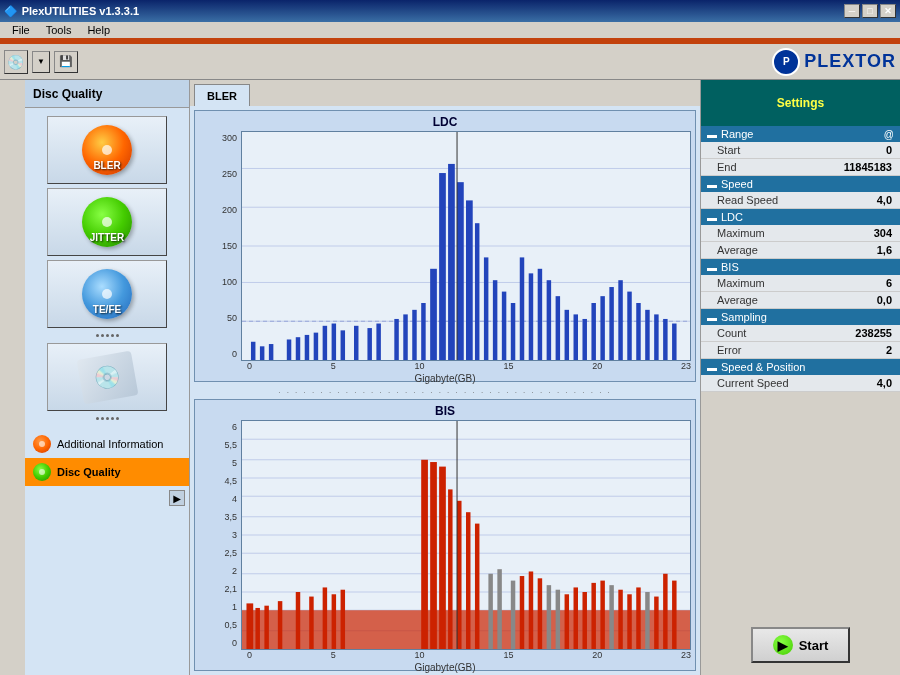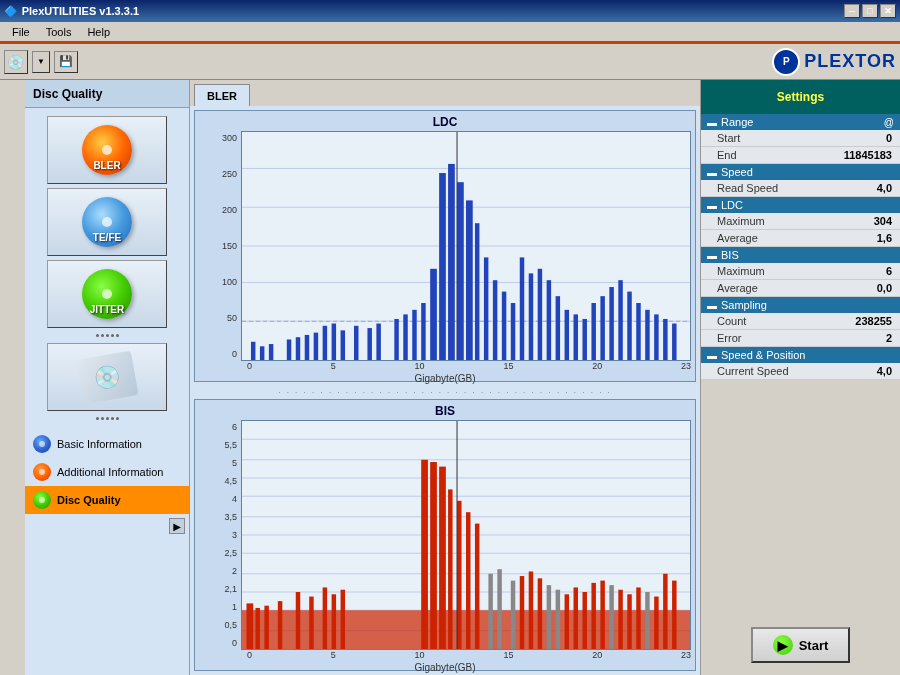--- a/index.html
+++ b/index.html
@@ -5,21 +5,21 @@
     * { box-sizing: border-box; margin: 0; padding: 0; }
     body { font-family: 'Segoe UI', Tahoma, sans-serif; font-size: 11px; background: #d4d0c8; width: 900px; height: 675px; overflow: hidden; }
     
     
     .title-bar { background: linear-gradient(to bottom, #0a246a, #3a6ea5); color: white; height: 22px; display: flex; align-items: center; justify-content: space-between; padding: 0 4px; font-size: 11px; font-weight: bold; }
     .title-bar-left { display: flex; align-items: center; gap: 4px; }
     .title-bar-right { display: flex; gap: 2px; }
     .title-btn { width: 16px; height: 14px; background: #d4d0c8; border: 1px outset #888; font-size: 9px; display: flex; align-items: center; justify-content: center; cursor: pointer; }
     
     
-    .menu-bar { background: #d4d0c8; height: 22px; display: flex; align-items: center; padding: 0 4px; border-bottom: 3px solid #c2410c; }
+    .menu-bar { background: #d4d0c8; height: 22px; display: flex; align-items: center; padding: 0 4px; border-bottom: 6px solid #c2410c; }
     .menu-item { padding: 2px 8px; cursor: pointer; font-size: 11px; }
     
     
     .toolbar { background: #d4d0c8; height: 36px; display: flex; align-items: center; padding: 2px 4px; border-bottom: 1px solid #888; gap: 4px; }
     .toolbar-icon { width: 24px; height: 24px; background: #d4d0c8; border: 1px outset #888; display: flex; align-items: center; justify-content: center; font-size: 14px; cursor: pointer; }
     .drive-dropdown { height: 22px; background: white; border: 1px solid #666; display: flex; align-items: center; padding: 0 4px; flex: 1; max-width: 320px; font-size: 11px; cursor: pointer; }
     .drive-dropdown-btn { width: 18px; height: 22px; background: #d4d0c8; border: 1px outset #888; display: flex; align-items: center; justify-content: center; cursor: pointer; font-size: 8px; }
     .save-btn { width: 24px; height: 22px; background: #d4d0c8; border: 1px outset #888; display: flex; align-items: center; justify-content: center; cursor: pointer; }
     .plextor-logo { margin-left: auto; display: flex; align-items: center; gap: 4px; }
     .plextor-logo-circle { width: 28px; height: 28px; border-radius: 50%; background: #003399; display: flex; align-items: center; justify-content: center; color: white; font-size: 10px; font-weight: bold; border: 2px solid white; }
@@ -67,21 +67,21 @@
     .tab.active { background: #d4e4f4; font-weight: bold; }
     .charts-container { flex: 1; display: flex; flex-direction: column; padding: 4px; gap: 4px; overflow: hidden; }
     .chart-box { background: #c8daf0; border: 1px solid #7090b0; flex: 1; position: relative; }
     .chart-dots-separator { text-align: center; color: #666; font-size: 8px; letter-spacing: 2px; }
     
     
     .chart-title { text-align: center; font-size: 12px; font-weight: bold; padding: 4px 0 2px; color: #000033; }
     
     
     .settings-panel { width: 200px; background: #d4d0c8; border-left: 1px solid #999; display: flex; flex-direction: column; }
-    .settings-header { background: #006060; color: #ffff44; font-weight: bold; text-align: center; padding: 10px; font-size: 12px; }
+    .settings-header { background: #006060; color: #ffff44; font-weight: bold; text-align: center; padding: 16px; font-size: 12px; }
     .section-header { background: #2070a0; color: white; padding: 2px 6px; font-size: 11px; display: flex; align-items: center; gap: 4px; cursor: pointer; }
     .section-collapse { font-size: 10px; }
     .settings-row { display: flex; justify-content: space-between; padding: 2px 8px 2px 16px; font-size: 11px; background: #e4e8ec; border-bottom: 1px solid #ccc; }
     .settings-label { color: #333; }
     .settings-value { color: #000; font-weight: bold; }
     .result-header { background: #2070a0; color: #ffff00; font-weight: bold; text-align: center; padding: 3px; font-size: 12px; }
     .start-btn-container { display: flex; justify-content: center; padding: 12px; margin-top: auto; }
     .start-btn { background: linear-gradient(to bottom, #e8e8e8, #d0d0d0); border: 2px outset #888; padding: 6px 20px; cursor: pointer; font-size: 13px; font-weight: bold; display: flex; align-items: center; gap: 6px; }
     .start-btn-icon { width: 20px; height: 20px; border-radius: 50%; background: radial-gradient(circle at 40% 35%, #88ff44, #44cc00); display: flex; align-items: center; justify-content: center; }
     
@@ -124,31 +124,31 @@
     <div class="sidebar-title">Disc Quality</div>
 
     <div class="disc-icons">
       <div class="disc-icon-btn">
         <div class="disc-img disc-bler">
           <div class="disc-hole"></div>
           <span class="disc-label">BLER</span>
         </div>
       </div>
       <div class="disc-icon-btn">
+        <div class="disc-img disc-jitter">
+          <div class="disc-hole"></div>
+          <span class="disc-label">JITTER</span>
+        </div>
+      </div>
+      <div class="disc-icon-btn">
         <div class="disc-img disc-tefe">
           <div class="disc-hole"></div>
           <span class="disc-label">TE/FE</span>
         </div>
       </div>
-      <div class="disc-icon-btn">
-        <div class="disc-img disc-jitter">
-          <div class="disc-hole"></div>
-          <span class="disc-label">JITTER</span>
-        </div>
-      </div>
       <div class="dots-row">
         <div class="dot"></div>
           <div class="dot"></div>
           <div class="dot"></div>
           <div class="dot"></div>
           <div class="dot"></div>
       </div>
       <div class="disc-icon-4">
         <div class="disc-icon-4-img">
           <span style="font-size:22px;">💿</span>
@@ -157,26 +157,20 @@
       <div class="dots-row">
         <div class="dot"></div>
           <div class="dot"></div>
           <div class="dot"></div>
           <div class="dot"></div>
           <div class="dot"></div>
       </div>
     </div>
 
     <div class="nav-items">
-      <div class="nav-item">
-        <div class="nav-icon nav-icon-basic">
-            <div style="width:6px;height:6px;border-radius:50%;background:rgba(255,255,255,0.6);"></div>
-          </div>
-        <span class="nav-label">Basic Information</span>
-      </div>
       <div class="nav-item">
         <div class="nav-icon nav-icon-additional">
             <div style="width:6px;height:6px;border-radius:50%;background:rgba(255,255,255,0.6);"></div>
           </div>
         <span class="nav-label">Additional Information</span>
       </div>
       <div class="nav-item active">
         <div class="nav-icon nav-icon-disc">
             <div style="width:6px;height:6px;border-radius:50%;background:rgba(255,255,255,0.6);"></div>
           </div>

